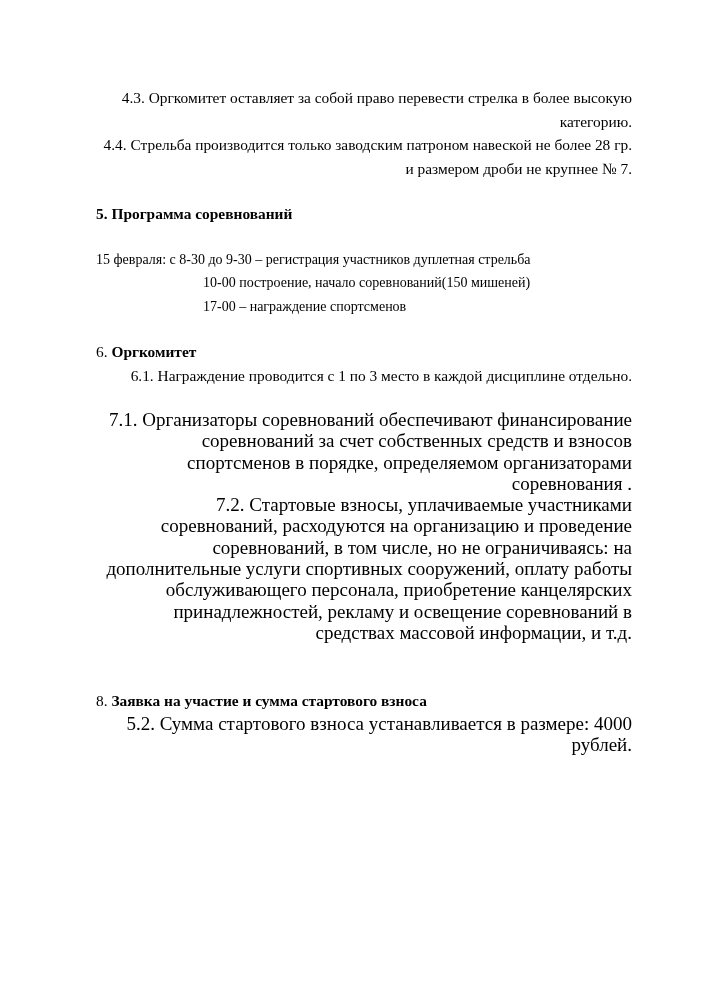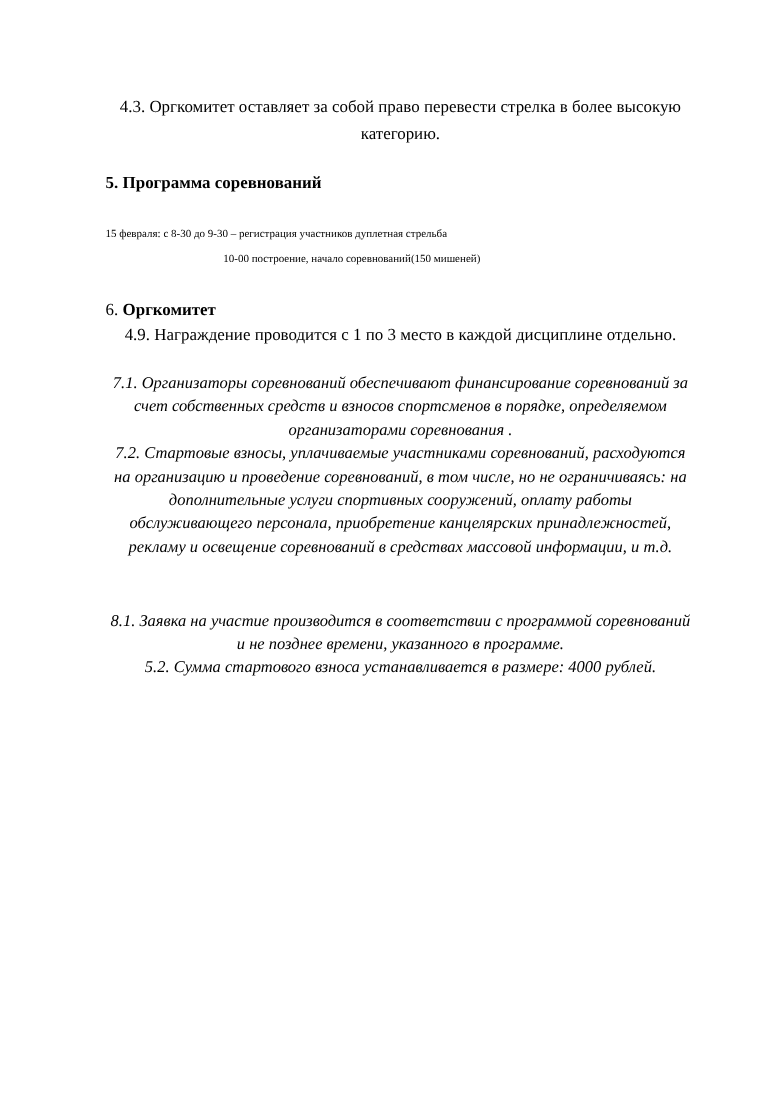--- a/index.html
+++ b/index.html
@@ -26,90 +26,93 @@
     left: 96px;
     top: 86px;
     width: 536px;
   }
 
   
   .para {
     margin: 0;
     font-size: 15.4px;
     line-height: 23.5px;
-    text-align: center;
+    text-align: right;
     white-space: normal;
   }
   .para.tight {
-    font-size: 15px;
+    font-size: 19px;
     line-height: 21.3px;
-    font-style: italic;
   }
   .heading {
     margin: 0;
     font-size: 15.4px;
     line-height: 23.5px;
     font-weight: normal;
   }
   .heading .num {
     font-weight: normal;
   }
   .heading .ttl {
     font-weight: bold;
     font-family: Liberation Serif, serif;
   }
   .heading.allbold .num,
   .heading.allbold .ttl {
     font-weight: bold;
   }
   .schedule {
     margin: 0;
-    font-size: 10px;
+    font-size: 14px;
     line-height: 23.5px;
   }
   .schedule .sched-indent {
     display: block;
     padding-left: 107px;
     font-family: Liberation Serif, serif;
   }
   .gap-md { height: 22px; }
   .gap-xl { height: 46px; }
 </style>
 </head>
 <body>
 
 <div class="page">
   <div class="content">
 
     <p class="para">4.3. Оргкомитет оставляет за собой право перевести стрелка в более высокую категорию.</p>
+    <p class="para">4.4. Стрельба производится только заводским патроном навеской не более 28 гр. и размером дроби не крупнее № 7.</p>
 
     <div class="gap-md"></div>
 
     <p class="heading allbold">
       <span class="num">5.</span><span>&nbsp;</span><span class="ttl">Программа соревнований</span>
     </p>
 
     <div class="gap-md"></div>
 
     <div class="schedule">
       <span>15 февраля: с 8-30 до 9-30 – регистрация участников дуплетная стрельба</span>
       <span class="sched-indent">10-00 построение, начало соревнований(150 мишеней)</span>
+      <span class="sched-indent">17-00 – награждение спортсменов</span>
     </div>
 
     <div class="gap-md"></div>
 
     <p class="heading">
       <span class="num">6.</span><span>&nbsp;</span><span class="ttl">Оргкомитет</span>
     </p>
-    <p class="para">4.9.  Награждение проводится с 1 по 3 место в каждой дисциплине отдельно.</p>
+    <p class="para">6.1.  Награждение проводится с 1 по 3 место в каждой дисциплине отдельно.</p>
 
     <div class="gap-md"></div>
 
     <p class="para tight">7.1. Организаторы соревнований обеспечивают финансирование соревнований за счет собственных средств  и взносов спортсменов в порядке, определяемом организаторами соревнования .</p>
     <p class="para tight">7.2. Стартовые взносы, уплачиваемые участниками соревнований, расходуются на организацию и проведение соревнований, в том числе, но не ограничиваясь: на дополнительные услуги спортивных сооружений, оплату работы обслуживающего персонала, приобретение канцелярских принадлежностей, рекламу и освещение соревнований в средствах массовой информации, и т.д.</p>
 
     <div class="gap-xl"></div>
 
-    <p class="para tight">8.1. Заявка на участие производится в соответствии с программой соревнований и не позднее времени, указанного в программе.</p>
+    <p class="heading">
+      <span class="num">8.</span><span>&nbsp;</span><span class="ttl">Заявка на участие и сумма стартового взноса</span>
+    </p>
     <p class="para tight">5.2. Сумма стартового взноса устанавливается в размере: 4000 рублей.</p>
 
   </div>
 </div>
 
 </body></html>

